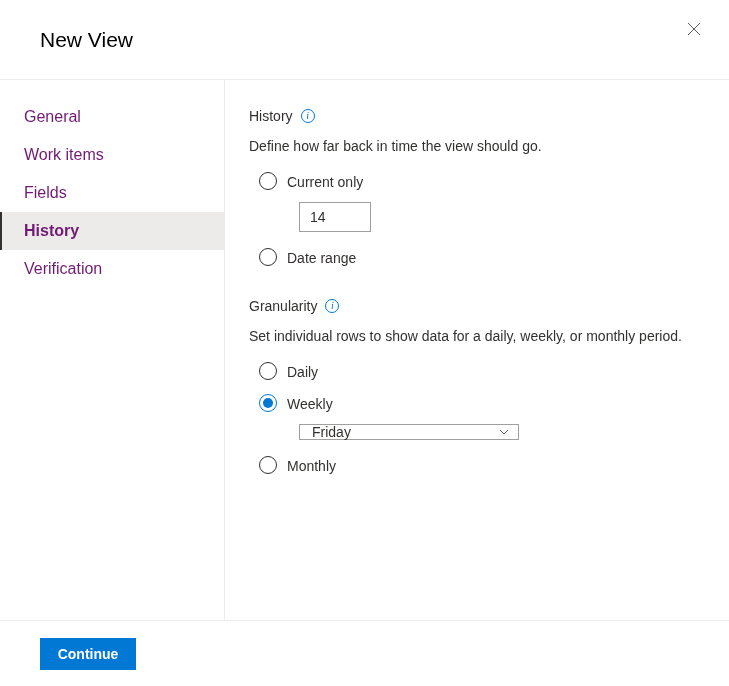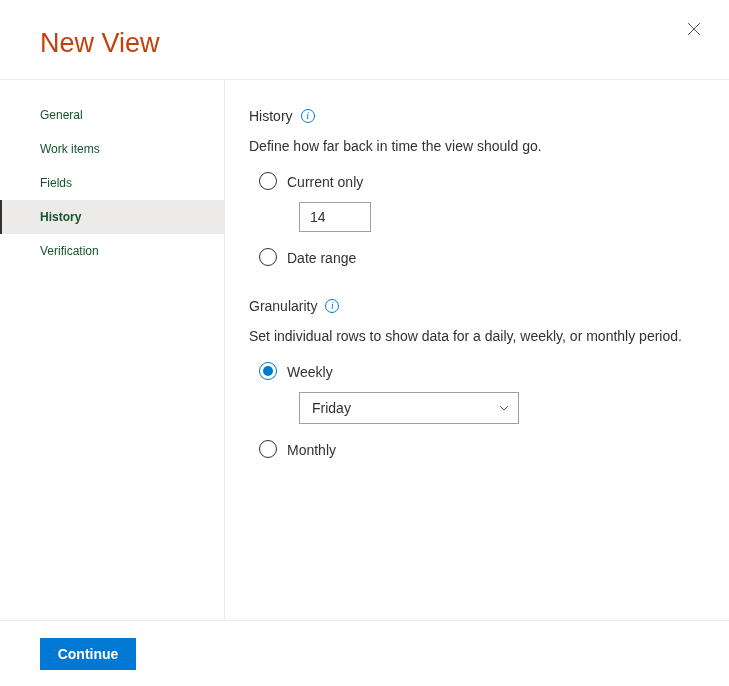--- a/index.html
+++ b/index.html
@@ -13,23 +13,23 @@
       position: relative;
       overflow: hidden;
     }
     .header {
       height: 80px;
       border-bottom: 1px solid #edebe9;
       position: relative;
       padding: 28px 40px 0 40px;
     }
     .header-title {
-      font-size: 27px;
+      font-size: 21px;
       font-weight: 300;
-      color: #c2410c;
+      color: #000000;
     }
     .close-btn {
       position: absolute;
       top: 14px;
       right: 20px;
       width: 30px;
       height: 30px;
       display: flex;
       align-items: center;
       justify-content: center;
@@ -40,24 +40,24 @@
     .body {
       display: flex;
       height: 540px;
     }
     .sidebar {
       width: 225px;
       border-right: 1px solid #edebe9;
       padding-top: 18px;
     }
     .sidebar-item {
-      padding: 10px 16px 10px 40px;
-      cursor: pointer;
-      color: #14532d;
-      font-size: 12px;
+      padding: 10px 16px 10px 24px;
+      cursor: pointer;
+      color: #701a75;
+      font-size: 16px;
       position: relative;
     }
     .sidebar-item.selected {
       background: #edebe9;
       font-weight: 600;
     }
     .sidebar-item.selected::before {
       content: "";
       position: absolute;
       left: 0; top: 0; bottom: 0;
@@ -147,21 +147,21 @@
       border: 1px solid #323130;
       flex-shrink: 0;
     }
     .select-wrap {
       margin-left: 40px;
       margin-top: -2px;
       margin-bottom: 16px;
     }
     .select {
       width: 220px;
-      height: 32px;
+      height: 16px;
       border: 1px solid #a19f9d;
       display: flex;
       align-items: center;
       justify-content: space-between;
       padding: 0 8px 0 12px;
       cursor: pointer;
       background: #fff;
     }
     .chevron {
       width: 12px;
@@ -245,20 +245,24 @@
 
     <div class="section-gap"></div>
 
     <div class="section-heading">
       <span>Granularity</span>
       <span class="info-icon">i</span>
     </div>
     <div class="section-desc">Set individual rows to show data for a daily, weekly, or monthly period.</div>
 
     <div class="radio-group">
+      <div class="radio-row">
+        <span class="radio"></span>
+        <span>Daily</span>
+      </div>
 
       <div class="radio-row">
         <span class="radio checked"></span>
         <span>Weekly</span>
       </div>
       <div class="select-wrap">
         <div class="select">
           <span>Friday</span>
           <svg class="chevron" viewBox="0 0 12 12" fill="none" stroke="currentColor" stroke-width="1">
             <polyline points="2,4 6,8 10,4"></polyline>

